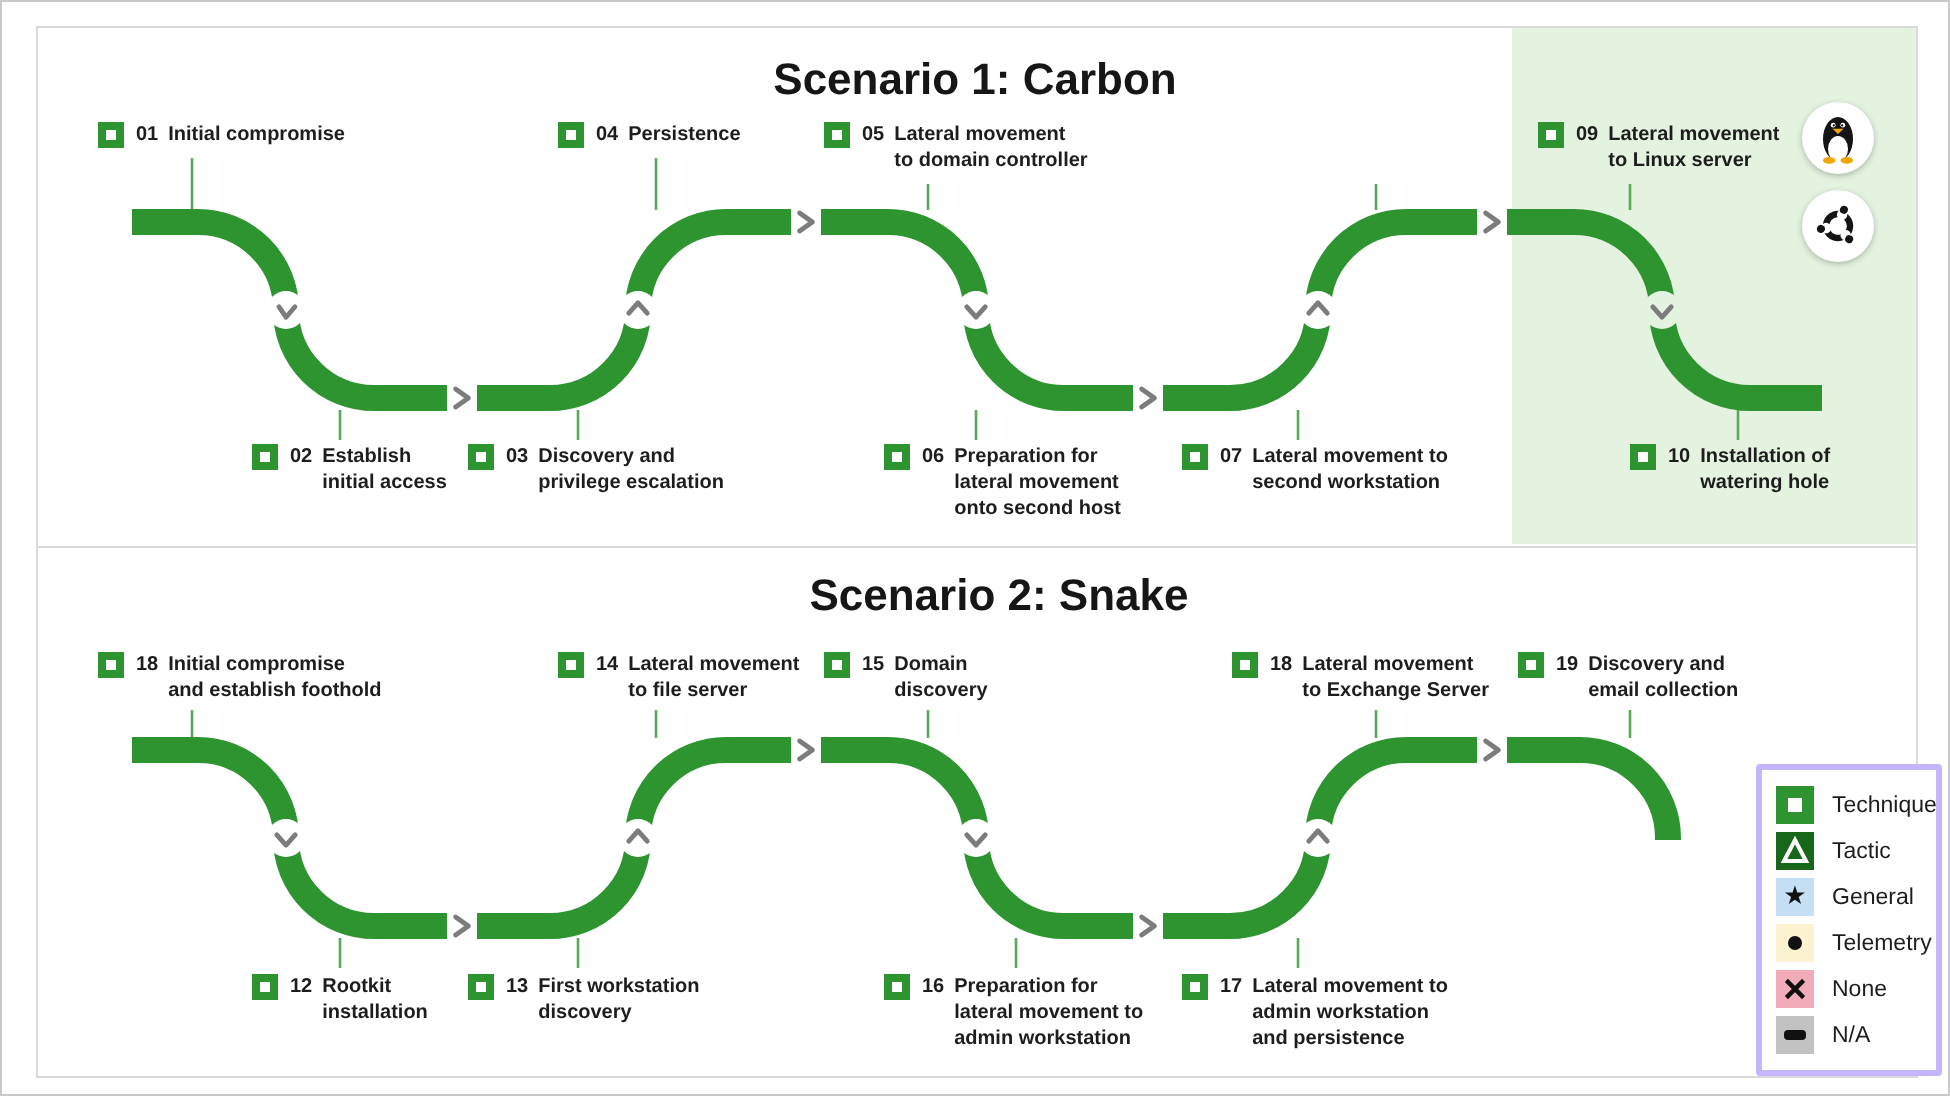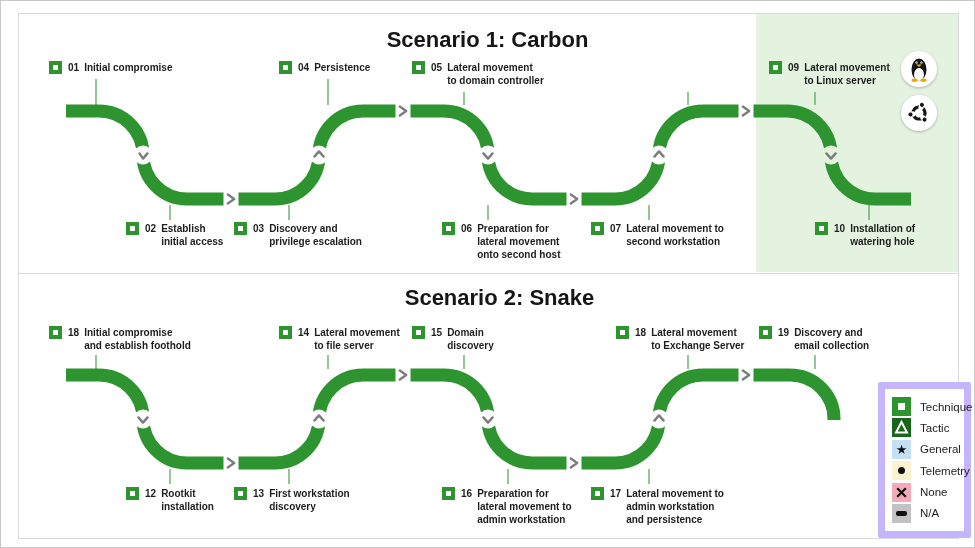--- a/index.html
+++ b/index.html
@@ -22,21 +22,21 @@
   .cover-g{fill:var(--highlight-bg,#e4f3e0);stroke:none;}
   .chv{fill:none;stroke:var(--chevron-gray,#7c7c7c);stroke-width:2.4;stroke-linecap:round;stroke-linejoin:round;}
   .step{position:absolute;display:flex;align-items:flex-start;font-size:10px;line-height:13px;}
   .sq{width:13px;height:13px;background:var(--path-green,#2e9430);display:inline-flex;align-items:center;justify-content:center;margin-right:6px;flex:0 0 auto;}
   .sq-in{width:5px;height:5px;background:#fff;}
   .num{font-weight:700;margin-right:5px;white-space:nowrap;}
   .lbl{white-space:pre-line;font-weight:bold;}
   .platform{position:absolute;width:36px;height:36px;border-radius:50%;background:#fff;box-shadow:0 1px 3px rgba(0,0,0,.25);display:flex;align-items:center;justify-content:center;}
   #platform-linux{left:900px;top:50px;}
   #platform-ubuntu{left:900px;top:94px;}
-  .legend{position:absolute;left:877px;top:381px;width:93px;height:156px;background:#fff;border:7px solid #c4b5fd;border-radius:2px;
+  .legend{position:absolute;left:877px;top:381px;width:93px;height:156px;background:#fff;border:3px solid #c4b5fd;border-radius:2px;
     box-sizing:border-box;display:flex;flex-direction:column;justify-content:space-between;padding:8px 4px 8px 7px;z-index:5;}
   .lg-row{display:flex;align-items:center;}
   .lg-ic{width:19px;height:19px;display:flex;align-items:center;justify-content:center;flex:0 0 auto;}
   .lg-lbl{font-size:11.5px;margin-left:9px;}
   .ic-technique{background:var(--path-green,#2e9430);}
   .ic-technique .sq-in{width:7px;height:7px;}
   .ic-tactic{background:var(--tactic-green,#176619);}
   .ic-general{background:var(--general-blue,#c5e0f5);font-family:"DejaVu Sans",sans-serif;font-size:13px;color:#111;}
   .ic-telemetry{background:var(--telemetry-cream,#fdf2cf);}
   .dot{width:7px;height:7px;border-radius:50%;background:#111;}

